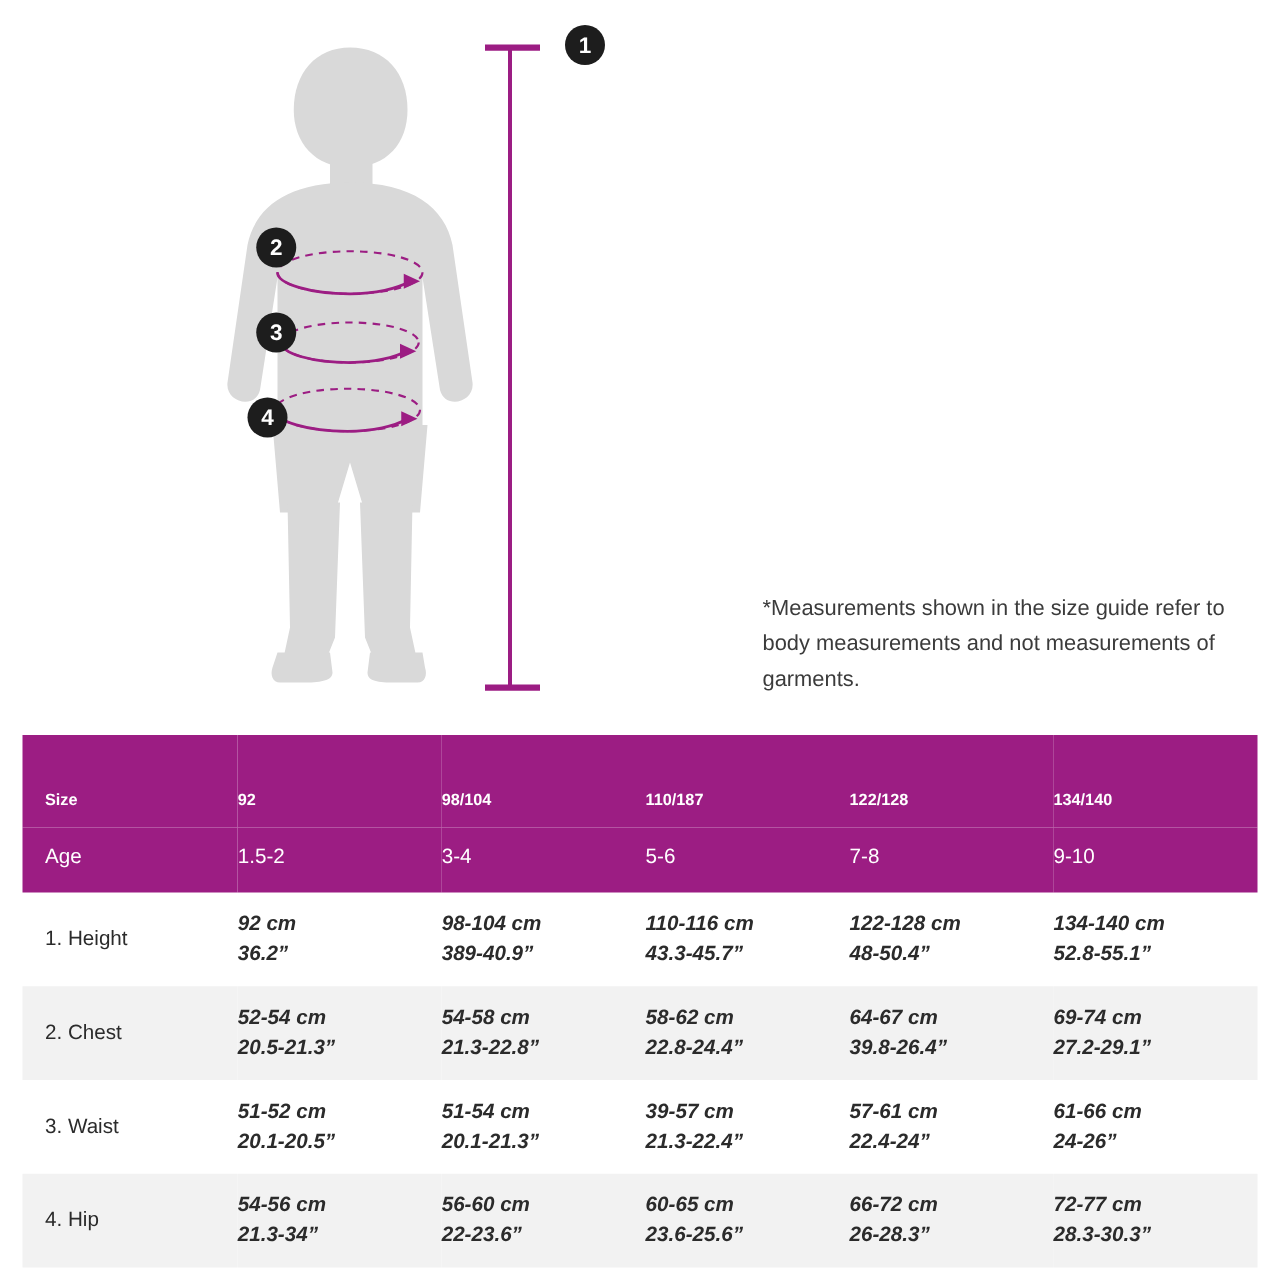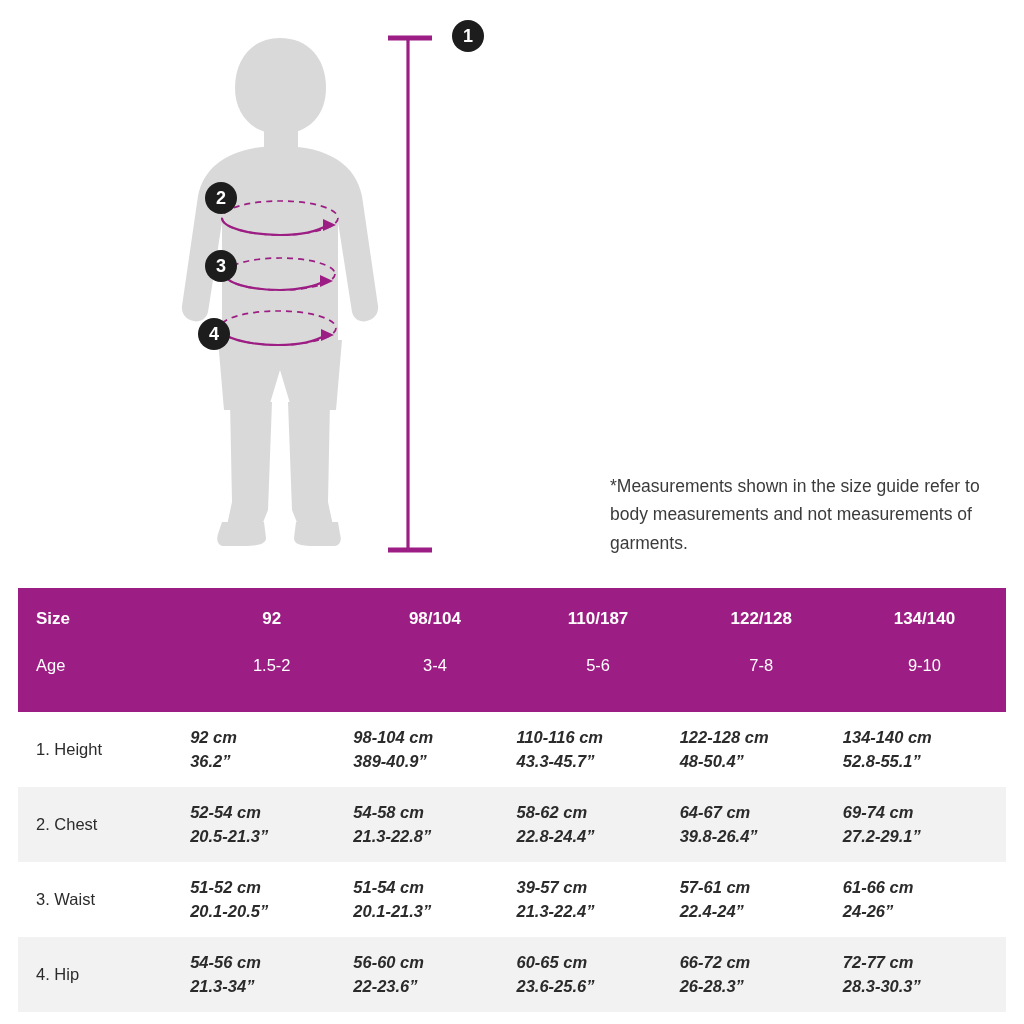--- a/index.html
+++ b/index.html
@@ -76,31 +76,31 @@
   .size-table td {
     padding: 0;
     vertical-align: middle;
   }
   .hdr-row td {
     background: #9c1d83;
     color: #ffffff;
   }
   .hdr-row.size-row td {
     font-weight: bold;
-    font-size: 17px;
+    font-size: 13px;
     height: 46px;
-    padding-top: 8px;
+    padding-top: 28px;
   }
   .hdr-row.age-row td {
     font-size: 16.5px;
     height: 46px;
-    padding-bottom: 24px;
+    padding-bottom: 6px;
   }
   .hdr-row td:first-child { padding-left: 18px; }
-  .hdr-row td.colcell { padding-left: 0; text-align: center; }
+  .hdr-row td.colcell { padding-left: 0; }
 
   .body-row td {
     height: 75px;
     font-size: 16.5px;
     color: #2b2b2b;
   }
   .body-row.shade td { background: #f2f2f2; }
   .body-row td.label {
     padding-left: 18px;
     font-weight: normal;

